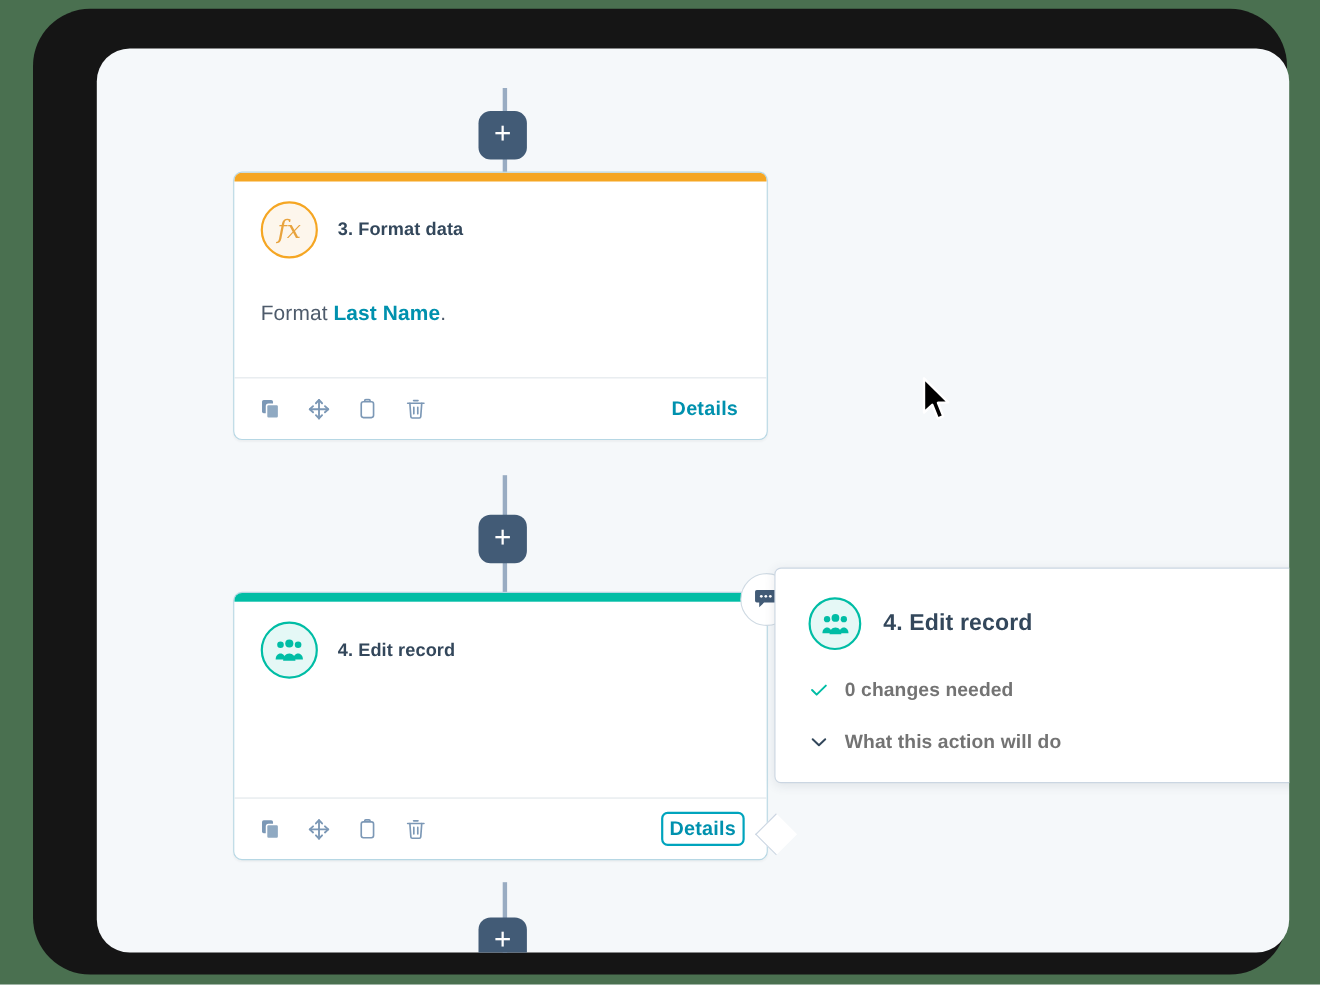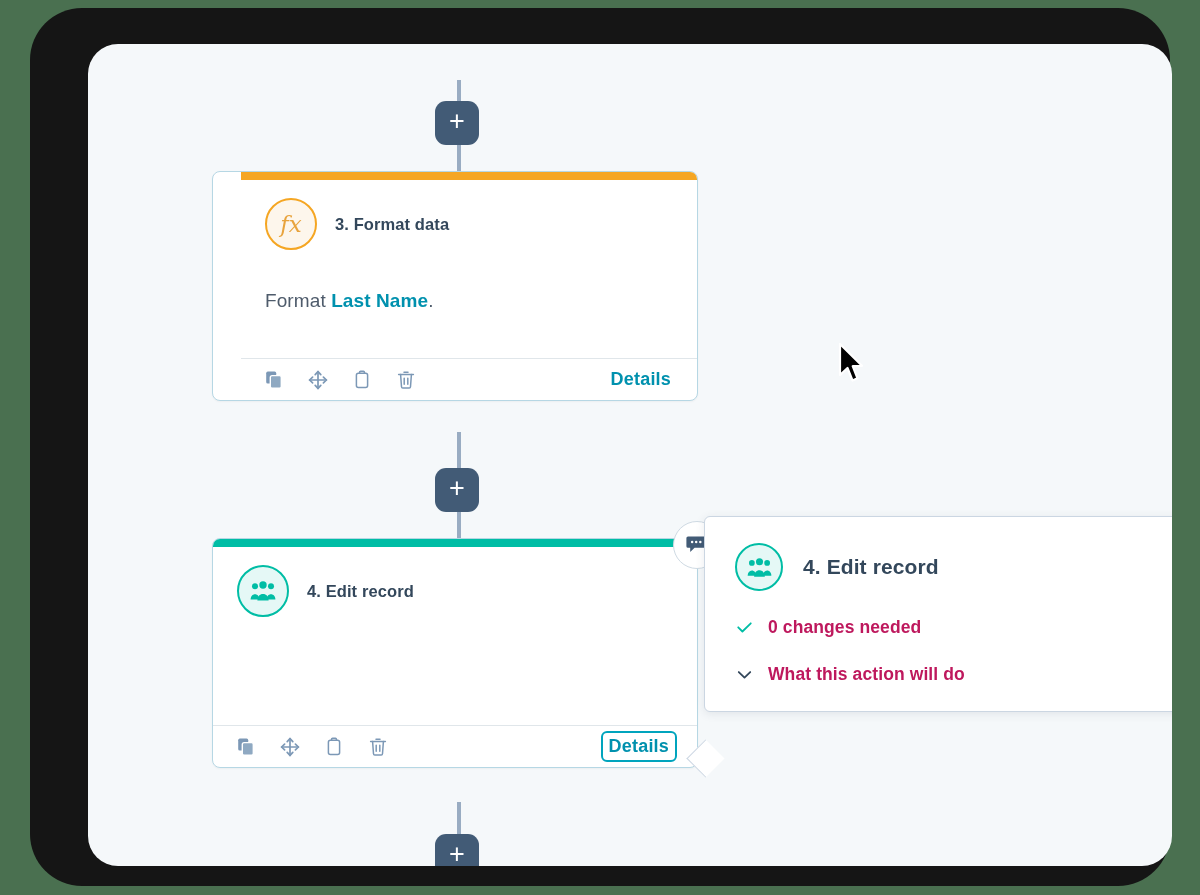--- a/index.html
+++ b/index.html
@@ -103,21 +103,21 @@
     margin-top:40px;
     font-size:19px;
     color:#4e5b6b;
     letter-spacing:.1px;
   }
   .card-desc .tok-link{ color:#0091ae; font-weight:bold; }
   .card-desc .tok-bold{ color:#33475b; font-weight:bold; }
 
   .card-footer{
     border-top:1px solid #e0e6ea;
-    height:42px;
+    height:56px;
     display:flex;align-items:center;
     padding:0 22px;
     box-sizing:border-box;
   }
   .footer-icons{ display:flex; align-items:center; gap:22px; }
   .ficon{
     cursor:pointer;
     display:flex;align-items:center;justify-content:center;
     width:22px;height:22px;
     color:#7c98b6;
@@ -133,21 +133,21 @@
     padding:2px 4px;
     font-family:"Liberation Sans", sans-serif;
     letter-spacing:.2px;
   }
   .details-btn.focused{
     outline:2.5px solid #00a4bd;
     border-radius:4px;
     padding:3px 6px;
   }
 
-  #card-format{ top:127px;padding-left:28px; }
+  #card-format{ top:112px; }
   #card-edit  { top:494px; }
 
   
   #comment-badge{
     position:absolute;
     left:585px; top:477px;
     width:46px;height:46px;
     border-radius:50%;
     background:#ffffff;
     border:1px solid #cfdae3;
@@ -179,21 +179,21 @@
     transform:rotate(45deg);
   }
   .pop-head{ display:flex; align-items:center; gap:20px; }
   .pop-icon{
     width:44px;height:44px;border-radius:50%;
     border:2.5px solid #00bda5; background:#e5f8f6;
     display:flex;align-items:center;justify-content:center;flex:0 0 auto;
   }
   .pop-title{ font-size:21px;font-weight:bold;color:#33475b;letter-spacing:.1px;}
   .pop-row{ display:flex; align-items:center; gap:14px; margin-top:26px; cursor:pointer;}
-  .pop-row-label{ font-size:17.5px; font-weight:bold; color:#be185d; letter-spacing:.1px;}
+  .pop-row-label{ font-size:17.5px; font-weight:bold; color:#737373; letter-spacing:.1px;}
   .pop-para{
     margin-top:18px;
     margin-left:38px;
     font-size:18px;
     color:#4e5b6b;
     line-height:1.55;
     max-width:400px;
   }
   .pop-para .tok-link{ color:#0091ae; font-weight:bold; }
   .pop-para .tok-bold{ color:#33475b; font-weight:bold; }

